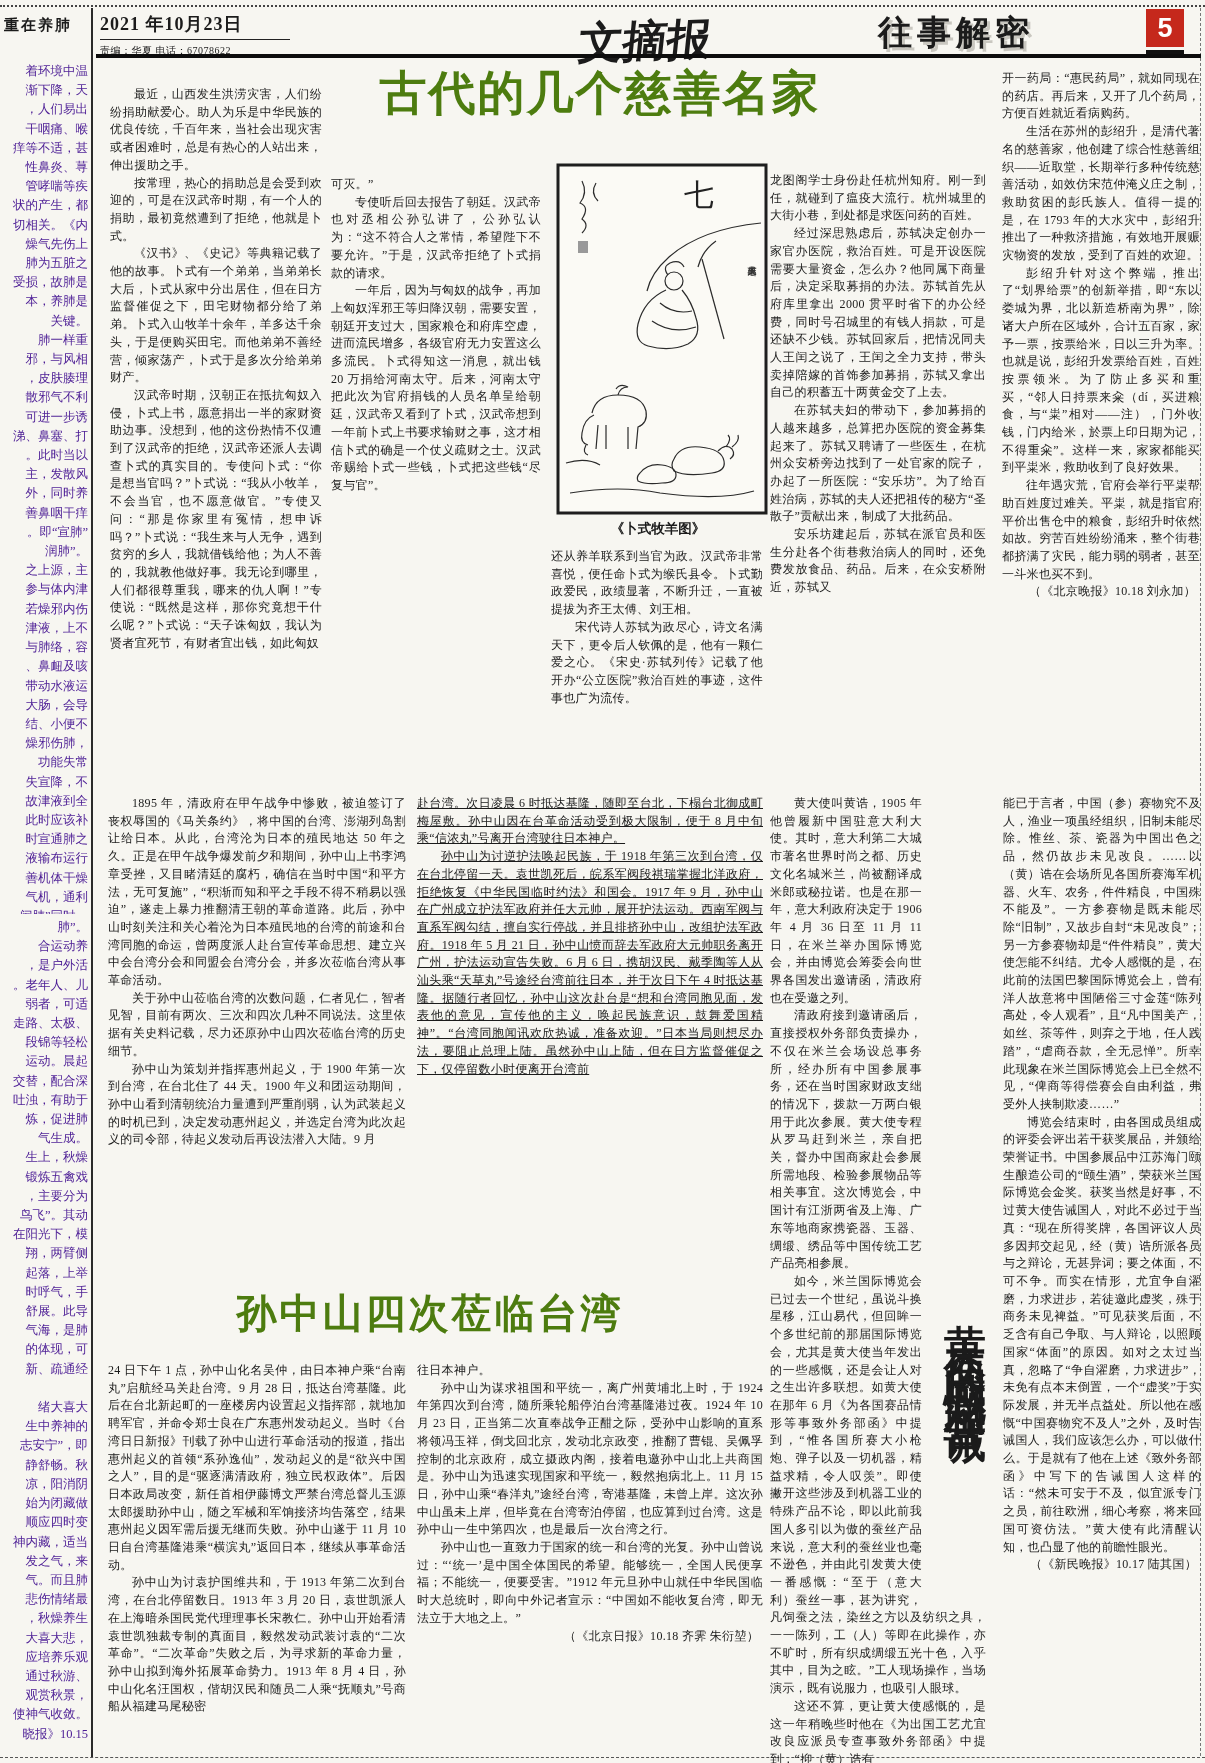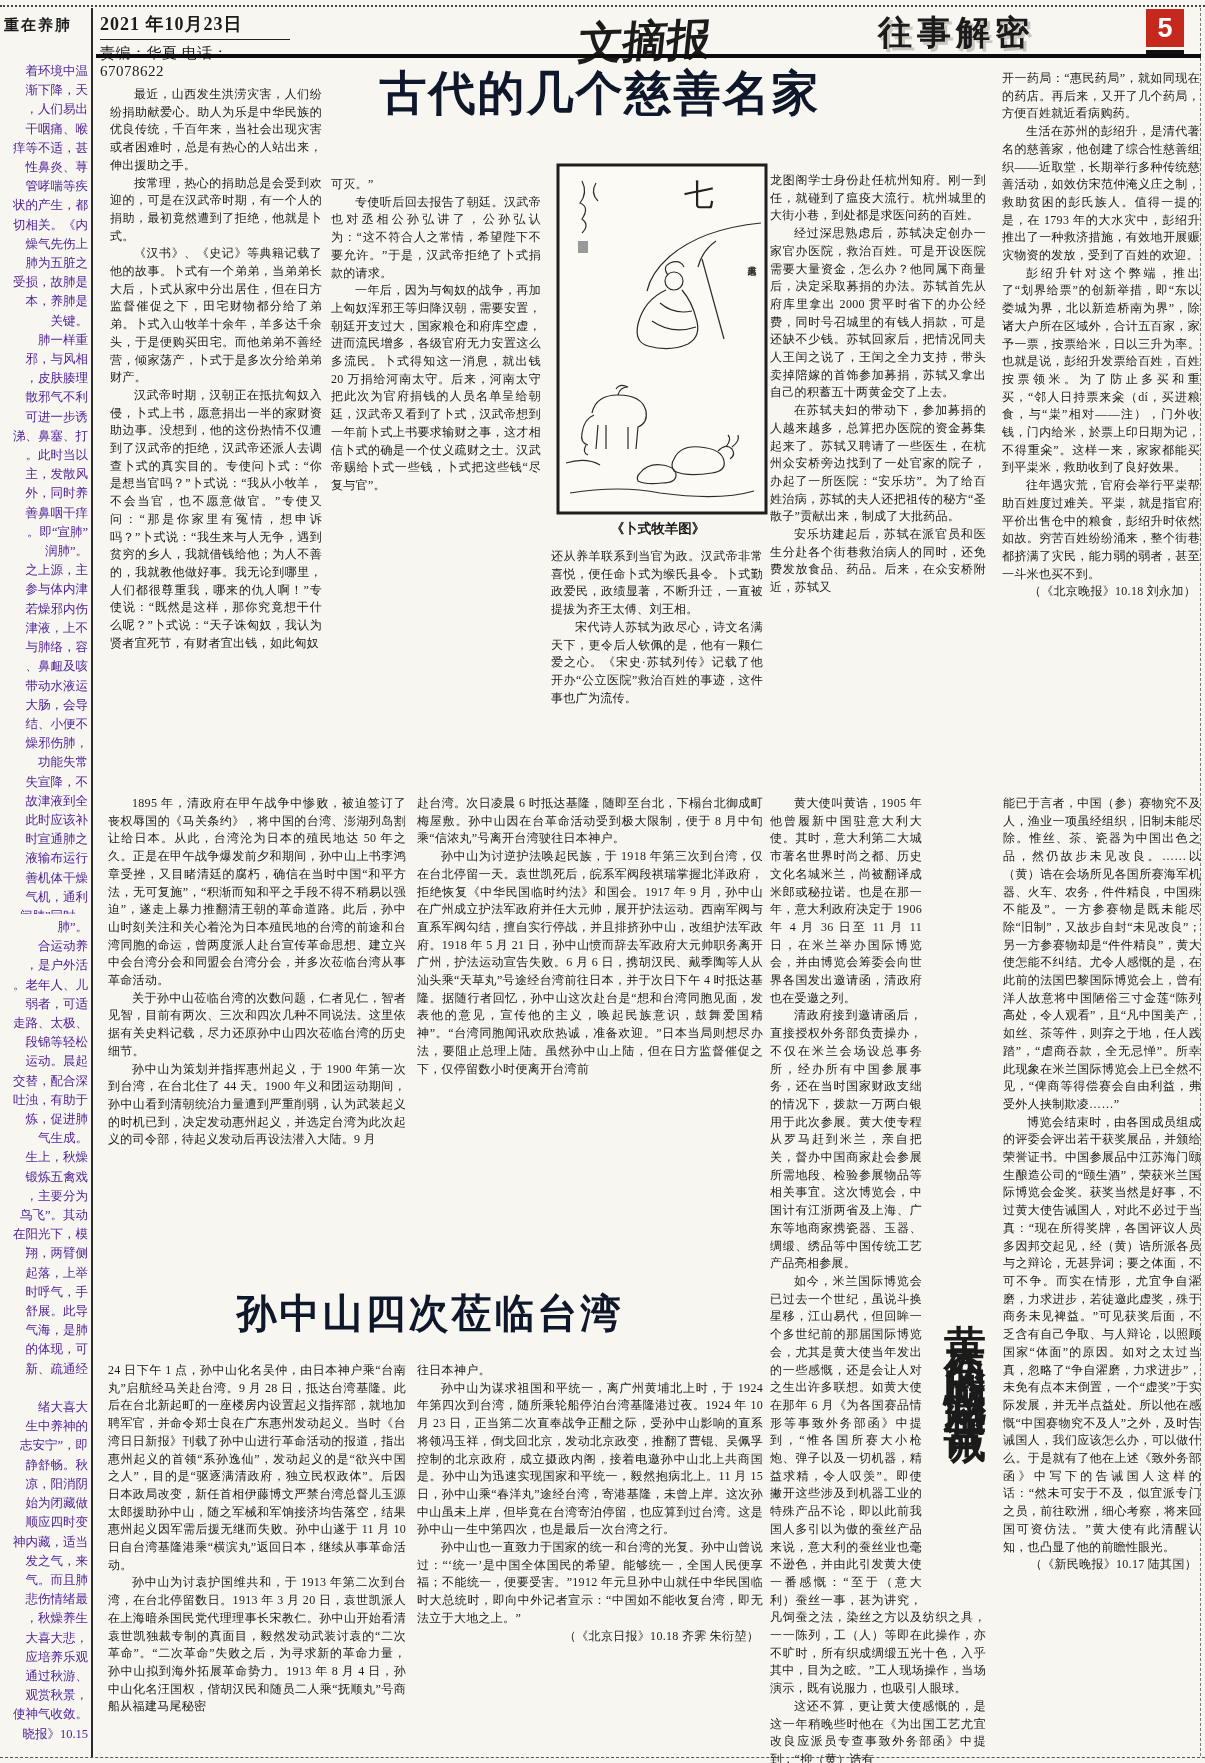--- a/index.html
+++ b/index.html
@@ -3,35 +3,35 @@
 <meta charset="utf-8">
 <style>
   html,body{margin:0;padding:0;}
   body{font-family:"Liberation Serif","DejaVu Serif",serif;background:#e8e6e0;}
   #page{position:relative;width:1205px;height:1763px;background:#f7f6f1;overflow:hidden;color:#1b1b1b;}
   .abs{position:absolute;}
   
   #top-dotted{left:0;top:5px;width:1205px;border-top:2px dotted #444;}
   #date-block{left:100px;top:12px;width:190px;}
   #date-text{font-size:18px;font-weight:bold;letter-spacing:1px;border-bottom:1.5px solid #222;padding-bottom:3px;}
-  #editor-line{font-size:15px;margin-top:4px;letter-spacing:.5px;}
+  #editor-line{font-size:10px;margin-top:4px;letter-spacing:.5px;}
   #masthead{left:540px;top:12px;width:210px;text-align:center;font-size:44px;font-weight:bold;transform:skewX(-8deg) rotate(-2deg);font-family:"DejaVu Serif",serif;}
   #section-title{left:878px;top:10px;font-size:34px;font-weight:900;letter-spacing:5px;font-family:"Liberation Sans",sans-serif;text-shadow:3px 3px 0 #c9c7c0;}
   #page-badge{left:1146px;top:9px;width:38px;height:38px;background:#c5281c;color:#fff;font-family:"Liberation Sans",sans-serif;font-weight:bold;font-size:27px;text-align:center;line-height:38px;}
   #badge-bar{left:1146px;top:50px;width:38px;height:4px;background:#111;}
   #head-rule{left:96px;top:54px;width:1105px;height:4px;background:#0d0d0d;}
   
   #strip-divider{left:91px;top:8px;width:2px;height:1750px;background:#2a2a2a;}
   #right-dashed{left:1200px;top:8px;height:1748px;border-left:1.5px dashed #777;}
   #bottom-dashed{left:0;top:1757px;width:1205px;border-top:1.5px dashed #555;}
   
   #strip-head{left:4px;top:16px;width:84px;font-size:15px;font-weight:bold;letter-spacing:2px;}
   .strip{left:0;width:88px;font-size:12.5px;line-height:19.2px;white-space:pre-line;text-align:right;color:#4c1d95;overflow:hidden;}
   
-  .headline{font-weight:900;text-align:center;font-family:"Liberation Serif",serif;color:#0f172a;}
+  .headline{font-weight:900;text-align:center;font-family:"Liberation Serif",serif;color:#4d7c0f;}
   #a1-title{left:330px;top:62px;width:540px;font-size:47px;letter-spacing:2px;}
   #a2-title{left:150px;top:1286px;width:560px;font-size:40px;letter-spacing:3px;}
   #a3-title{left:933px;top:1072px;width:60px;height:545px;font-size:42px;font-weight:900;writing-mode:vertical-rl;text-orientation:upright;letter-spacing:12px;text-align:center;}
   .col{position:absolute;font-size:12px;line-height:17.7px;text-align:justify;overflow:hidden;letter-spacing:.3px;}
   .col p{margin:0;text-indent:2em;}
   .col p.ni{text-indent:0;}
   .col p.attr{text-indent:0;text-align:right;padding-right:4px;}
   .va-spacer{float:right;width:64px;height:528px;margin-top:276px;}
   
   #illus{left:556px;top:163px;width:212px;height:352px;}
@@ -227,21 +227,21 @@
       </div>
     </div>
 
   <div class="col" style="left:108px;top:795px;width:298px;height:478px;">
       <div>
         <p>1895 年，清政府在甲午战争中惨败，被迫签订了丧权辱国的《马关条约》，将中国的台湾、澎湖列岛割让给日本。从此，台湾沦为日本的殖民地达 50 年之久。正是在甲午战争爆发前夕和期间，孙中山上书李鸿章受挫，又目睹清廷的腐朽，确信在当时中国“和平方法，无可复施”，“积渐而知和平之手段不得不稍易以强迫”，遂走上暴力推翻清王朝的革命道路。此后，孙中山时刻关注和关心着沦为日本殖民地的台湾的前途和台湾同胞的命运，曾两度派人赴台宣传革命思想、建立兴中会台湾分会和同盟会台湾分会，并多次莅临台湾从事革命活动。</p>
         <p>关于孙中山莅临台湾的次数问题，仁者见仁，智者见智，目前有两次、三次和四次几种不同说法。这里依据有关史料记载，尽力还原孙中山四次莅临台湾的历史细节。</p>
         <p>孙中山为策划并指挥惠州起义，于 1900 年第一次到台湾，在台北住了 44 天。1900 年义和团运动期间，孙中山看到清朝统治力量遭到严重削弱，认为武装起义的时机已到，决定发动惠州起义，并选定台湾为此次起义的司令部，待起义发动后再设法潜入大陆。9 月</p>
       </div>
     </div>
-  <div class="col" style="left:417px;top:795px;width:346px;height:482px;">
+  <div class="col" style="left:417px;top:795px;width:346px;height:482px;text-decoration:underline;">
       <div>
         <p class="ni">赴台湾。次日凌晨 6 时抵达基隆，随即至台北，下榻台北御成町梅屋敷。孙中山因在台革命活动受到极大限制，便于 8 月中旬乘“信浓丸”号离开台湾驶往日本神户。</p>
         <p>孙中山为讨逆护法唤起民族，于 1918 年第三次到台湾，仅在台北停留一天。袁世凯死后，皖系军阀段祺瑞掌握北洋政府，拒绝恢复《中华民国临时约法》和国会。1917 年 9 月，孙中山在广州成立护法军政府并任大元帅，展开护法运动。西南军阀与直系军阀勾结，擅自实行停战，并且排挤孙中山，改组护法军政府。1918 年 5 月 21 日，孙中山愤而辞去军政府大元帅职务离开广州，护法运动宣告失败。6 月 6 日，携胡汉民、戴季陶等人从汕头乘“天草丸”号途经台湾前往日本，并于次日下午 4 时抵达基隆。据随行者回忆，孙中山这次赴台是“想和台湾同胞见面，发表他的意见，宣传他的主义，唤起民族意识，鼓舞爱国精神”。“台湾同胞闻讯欢欣热诚，准备欢迎。”日本当局则想尽办法，要阻止总理上陆。虽然孙中山上陆，但在日方监督催促之下，仅停留数小时便离开台湾前</p>
       </div>
     </div>
   <div class="abs headline" id="a2-title">孙中山四次莅临台湾</div>
   <div class="col" style="left:108px;top:1362px;width:298px;height:398px;">
       <div>
         <p class="ni">24 日下午 1 点，孙中山化名吴仲，由日本神户乘“台南丸”启航经马关赴台湾。9 月 28 日，抵达台湾基隆。此后在台北新起町的一座楼房内设置起义指挥部，就地加聘军官，并命令郑士良在广东惠州发动起义。当时《台湾日日新报》刊载了孙中山进行革命活动的报道，指出惠州起义的首领“系孙逸仙”，发动起义的是“欲兴中国之人”，目的是“驱逐满清政府，独立民权政体”。后因日本政局改变，新任首相伊藤博文严禁台湾总督儿玉源太郎援助孙中山，随之军械和军饷接济均告落空，结果惠州起义因军需后援无继而失败。孙中山遂于 11 月 10 日自台湾基隆港乘“横滨丸”返回日本，继续从事革命活动。</p>
         <p>孙中山为讨袁护国维共和，于 1913 年第二次到台湾，在台北停留数日。1913 年 3 月 20 日，袁世凯派人在上海暗杀国民党代理理事长宋教仁。孙中山开始看清袁世凯独裁专制的真面目，毅然发动武装讨袁的“二次革命”。“二次革命”失败之后，为寻求新的革命力量，孙中山拟到海外拓展革命势力。1913 年 8 月 4 日，孙中山化名汪国权，偕胡汉民和随员二人乘“抚顺丸”号商船从福建马尾秘密</p>

